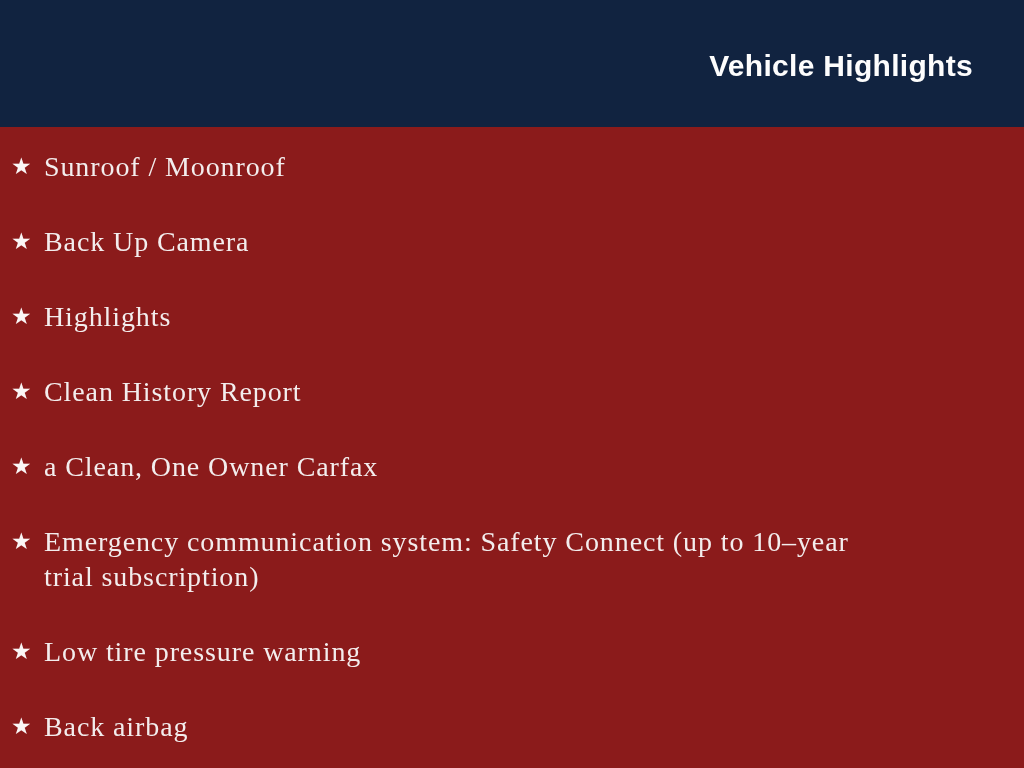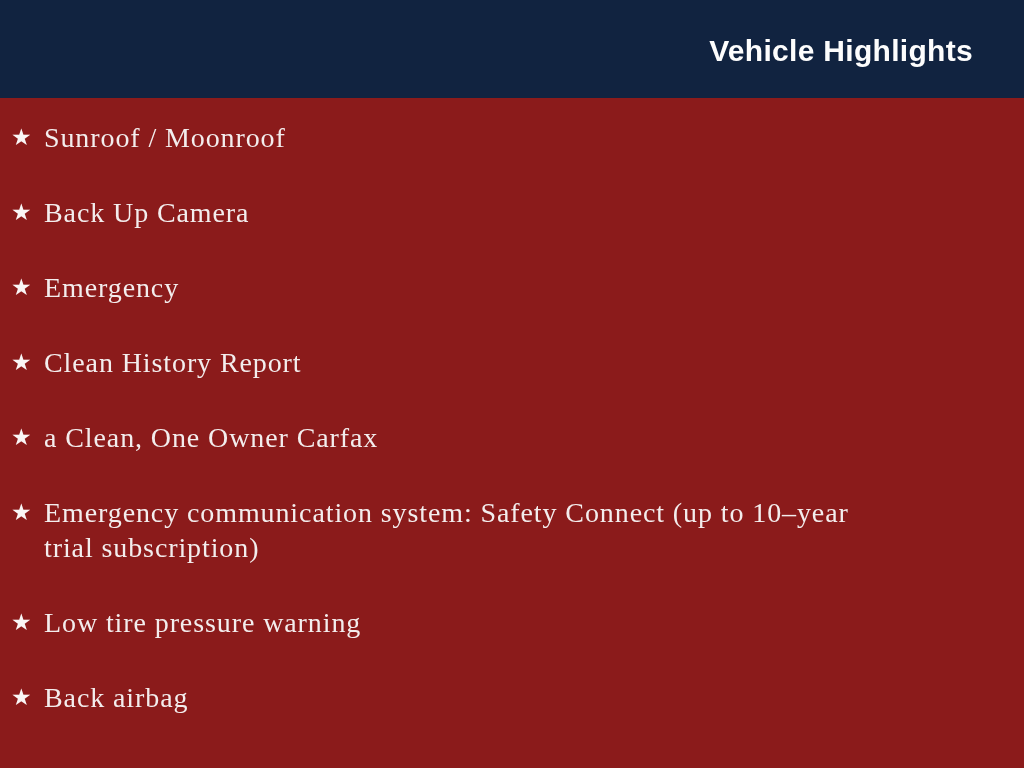--- a/index.html
+++ b/index.html
@@ -9,21 +9,21 @@
     background: #8b1b1b;
   }
   .slide {
     position: relative;
     width: 1024px;
     height: 768px;
     background: var(--body-bg, #8b1b1b);
   }
   .header {
     width: 1024px;
-    height: 98px;
+    height: 127px;
     background: var(--header-bg, #112340);
     display: flex;
     align-items: center;
     justify-content: flex-end;
     padding-right: 51px;
     padding-top: 4px;
   }
   .header-title {
     color: var(--title-color, #fdfdfd);
     font-size: 30px;
@@ -73,21 +73,21 @@
       <span class="line">Sunroof / Moonroof</span>
     </li>
 
     <li class="highlight-item">
       <span class="bullet-star">★</span>
       <span class="line">Back Up Camera</span>
     </li>
 
     <li class="highlight-item">
       <span class="bullet-star">★</span>
-      <span class="line">Emergency</span>
+      <span class="line">Highlights</span>
     </li>
 
     <li class="highlight-item">
       <span class="bullet-star">★</span>
       <span class="line">Clean History Report</span>
     </li>
 
     <li class="highlight-item">
       <span class="bullet-star">★</span>
       <span class="line">a Clean, One Owner Carfax</span>

